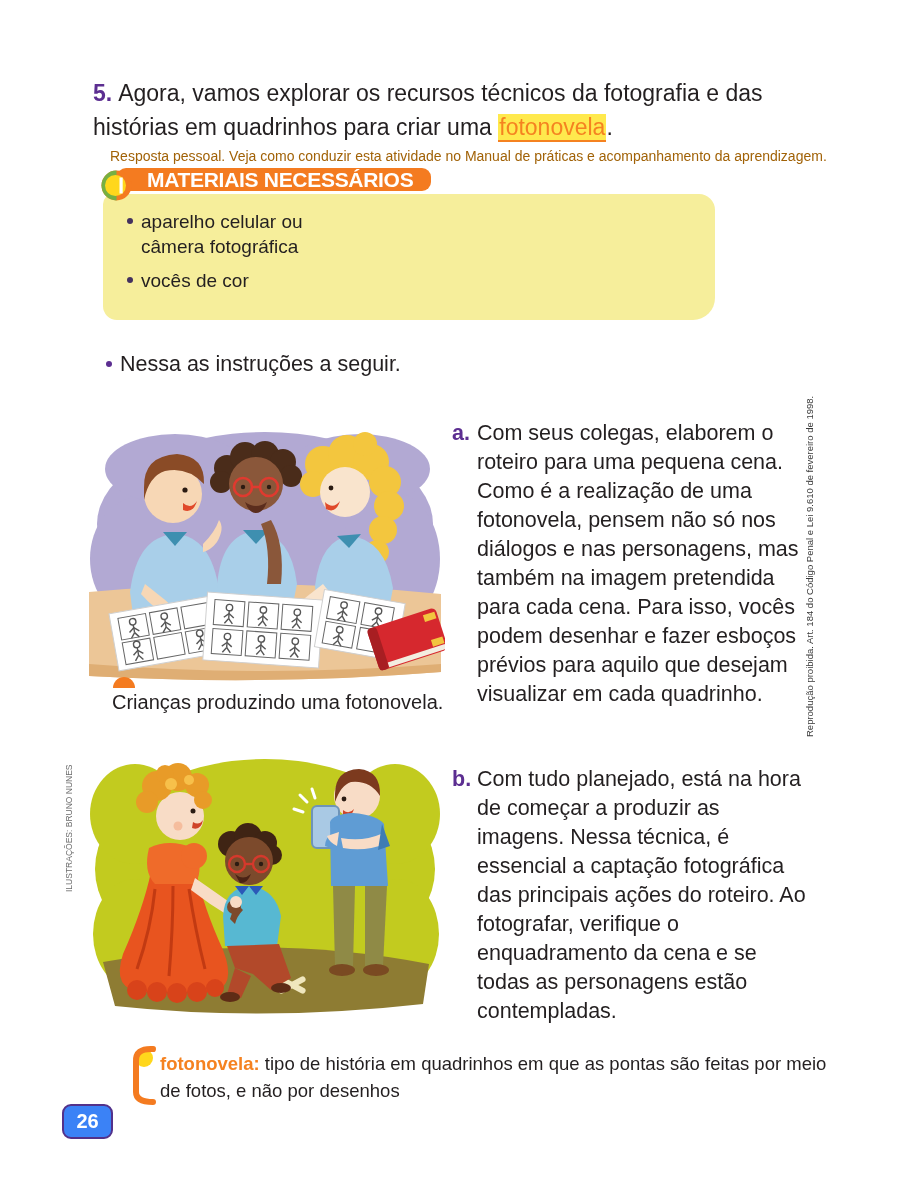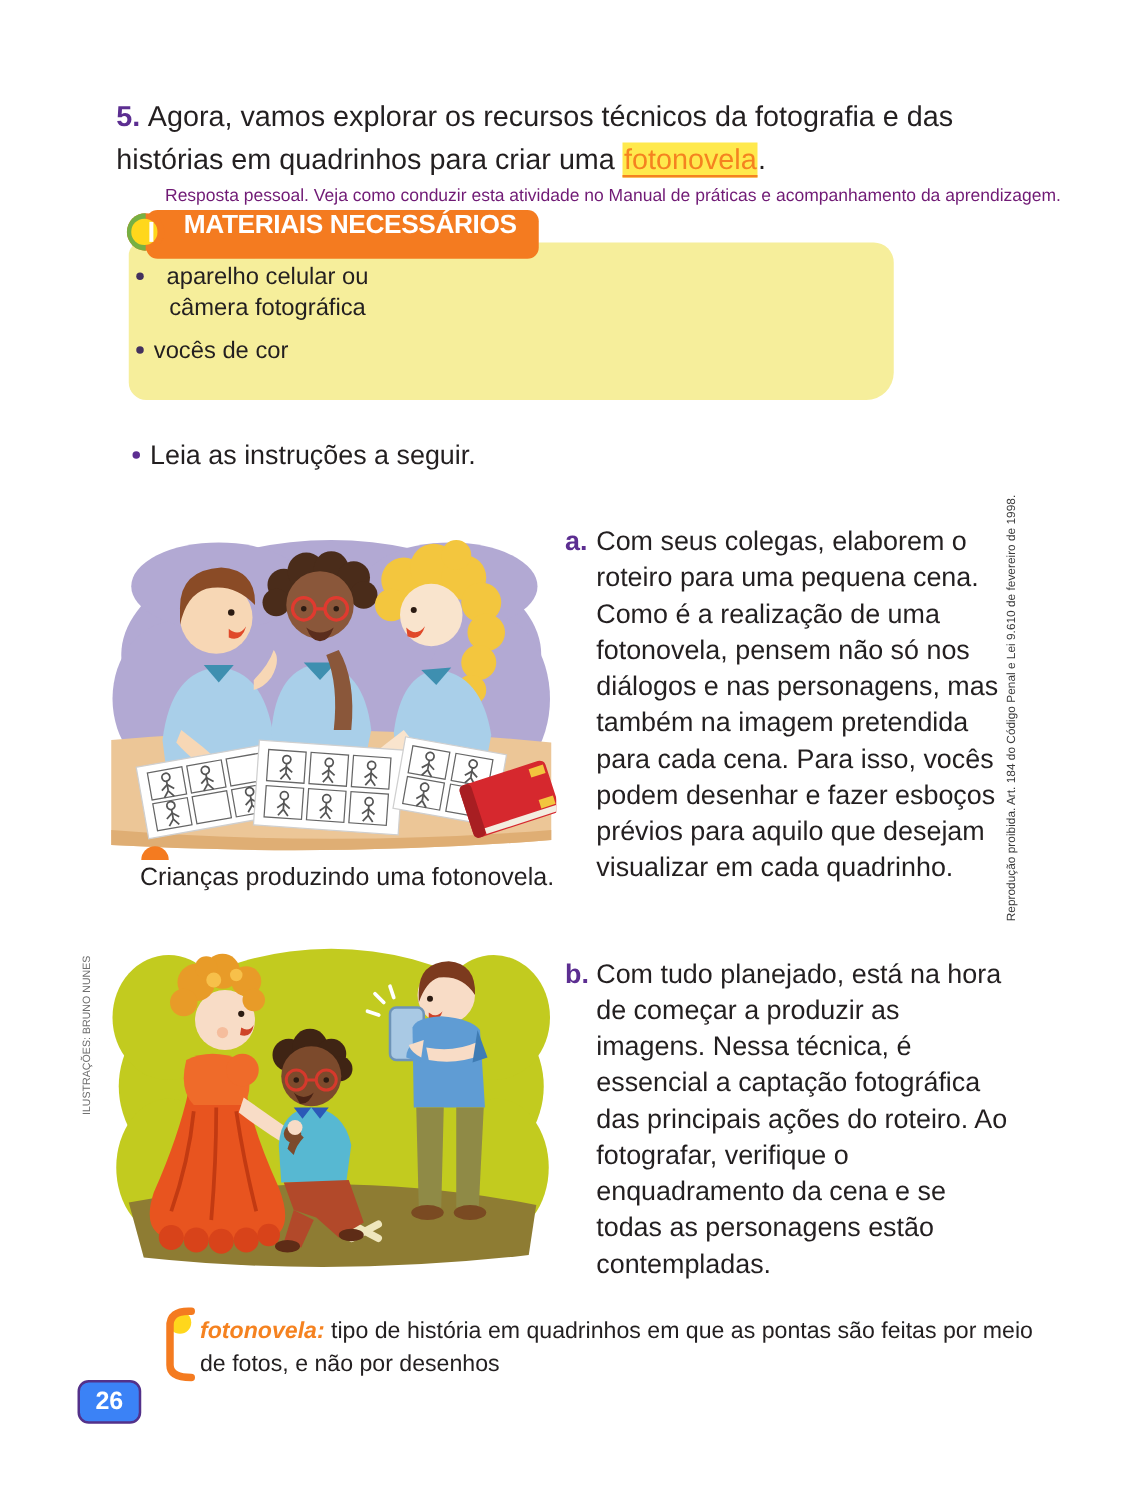--- a/index.html
+++ b/index.html
@@ -4,32 +4,32 @@
 <style>
   html,body{margin:0;padding:0;}
   body{
     width:900px;height:1193px;position:relative;background:#ffffff;
     font-family:"Liberation Sans", sans-serif;color:#231f20;overflow:hidden;
   }
   
   .activity{position:absolute;left:93px;top:76px;width:706px;font-size:23px;line-height:34px;}
   .activity .num{color:#5c2e91;font-weight:bold;margin-right:6px;}
   .activity .link{color:#f58220;background:#ffe94d;border-bottom:2.5px solid #f58220;padding:0 1px;}
-  .teacher-note{position:absolute;left:132px;top:148px;width:740px;font-size:14px;color:#701a75;line-height:17px;}
+  .teacher-note{position:absolute;left:110px;top:148px;width:740px;font-size:14px;color:#a16207;line-height:17px;}
   
   .materials-wrap{position:absolute;left:101px;top:168px;width:616px;}
   .yellow-box{position:absolute;left:2px;top:26px;width:612px;height:126px;background:#f6ee9b;
     border-radius:10px 16px 22px 14px;}
-  .mat-header{position:absolute;left:16px;top:0;height:39px;background:#f47b20;border-radius:9px;
-    display:flex;padding:0 18px 0 30px;}
+  .mat-header{position:absolute;left:16px;top:0;height:23px;background:#f47b20;border-radius:9px;
+    display:flex;align-items:center;padding:0 18px 0 30px;}
   .mat-header .title{color:#ffffff;font-weight:bold;font-size:21px;letter-spacing:-0.3px;white-space:nowrap;}
   .mat-icon{position:absolute;left:0;top:2px;width:31px;height:31px;}
   .mat-cols{position:absolute;left:2px;top:26px;width:612px;height:126px;}
   .mat-col{position:absolute;top:15px;}
-  .mat-col.c1{left:6px;width:196px;text-align:center;}
+  .mat-col.c1{left:24px;width:196px;}
   .mat-col.c2{left:222px;width:200px;}
   .mat-col.c3{left:424px;width:180px;}
   .mat-item{display:flex;font-size:19px;line-height:25px;margin-bottom:9px;}
   .dot{flex:0 0 auto;width:6px;height:6px;border-radius:50%;background:#43315e;margin:9px 8px 0 0;}
   
   .lead-line{position:absolute;left:106px;top:352px;display:flex;font-size:21.5px;}
   .lead-line .dot{background:#5c2e91;margin-top:9px;}
   
   .fig1{position:absolute;left:85px;top:424px;width:360px;height:258px;}
   .fig2{position:absolute;left:85px;top:754px;width:360px;height:272px;}
@@ -42,21 +42,21 @@
   .step-b{left:452px;top:765px;}
   .step .lbl{color:#5c2e91;font-weight:bold;position:absolute;left:0;top:0;}
   .step .txt{display:block;padding-left:25px;}
   
   .vtext{position:absolute;writing-mode:vertical-rl;transform:rotate(180deg);white-space:nowrap;}
   .copyright{left:804px;top:445px;height:292px;font-size:9.5px;color:#3a3a3a;text-align:center;}
   .illu-credit{left:64px;top:762px;height:130px;font-size:8.5px;color:#6d6d6d;}
   
   .glossary-bracket{position:absolute;left:127px;top:1044px;width:36px;height:68px;}
   .glossary-text{position:absolute;left:160px;top:1050px;width:680px;font-size:18.5px;line-height:27px;}
-  .glossary-text .term{color:#f58220;font-weight:bold;font-style:italic;}
+  .glossary-text .term{color:#f58220;font-weight:bold;}
   
   .page-badge{position:absolute;left:62px;top:1104px;width:47px;height:31px;background:#3b82f6;
     border:2.5px solid #53318a;border-radius:9px;color:#ffffff;font-weight:bold;font-size:20px;
     display:flex;align-items:center;justify-content:center;}
 </style>
 </head>
 <body>
 
 <div class="activity">
   <span class="num">5.</span><span>Agora, vamos explorar os recursos técnicos da fotografia e das histórias em quadrinhos para criar uma </span><span class="link">fotonovela</span><span>.</span>
@@ -83,21 +83,21 @@
       <div class="mat-item">
           <span class="dot"></span>
           <span>vocês de cor</span>
         </div>
     </div>
   </div>
 </div>
 
 <div class="lead-line">
   <span class="dot"></span>
-  <span>Leia as instruções a seguir.</span>
+  <span>Nessa as instruções a seguir.</span>
 </div>
 
 <svg class="fig1" viewBox="0 0 360 258">
   <defs>
     <g id="sf" stroke="#555" stroke-width="1.4" fill="none">
       <circle cx="0" cy="-7" r="3.2"></circle>
         <line x1="0" y1="-4" x2="0" y2="4"></line>
       <line x1="0" y1="-1" x2="-5" y2="3"></line>
         <line x1="0" y1="-1" x2="5" y2="3"></line>
       <line x1="0" y1="4" x2="-4" y2="9"></line>

